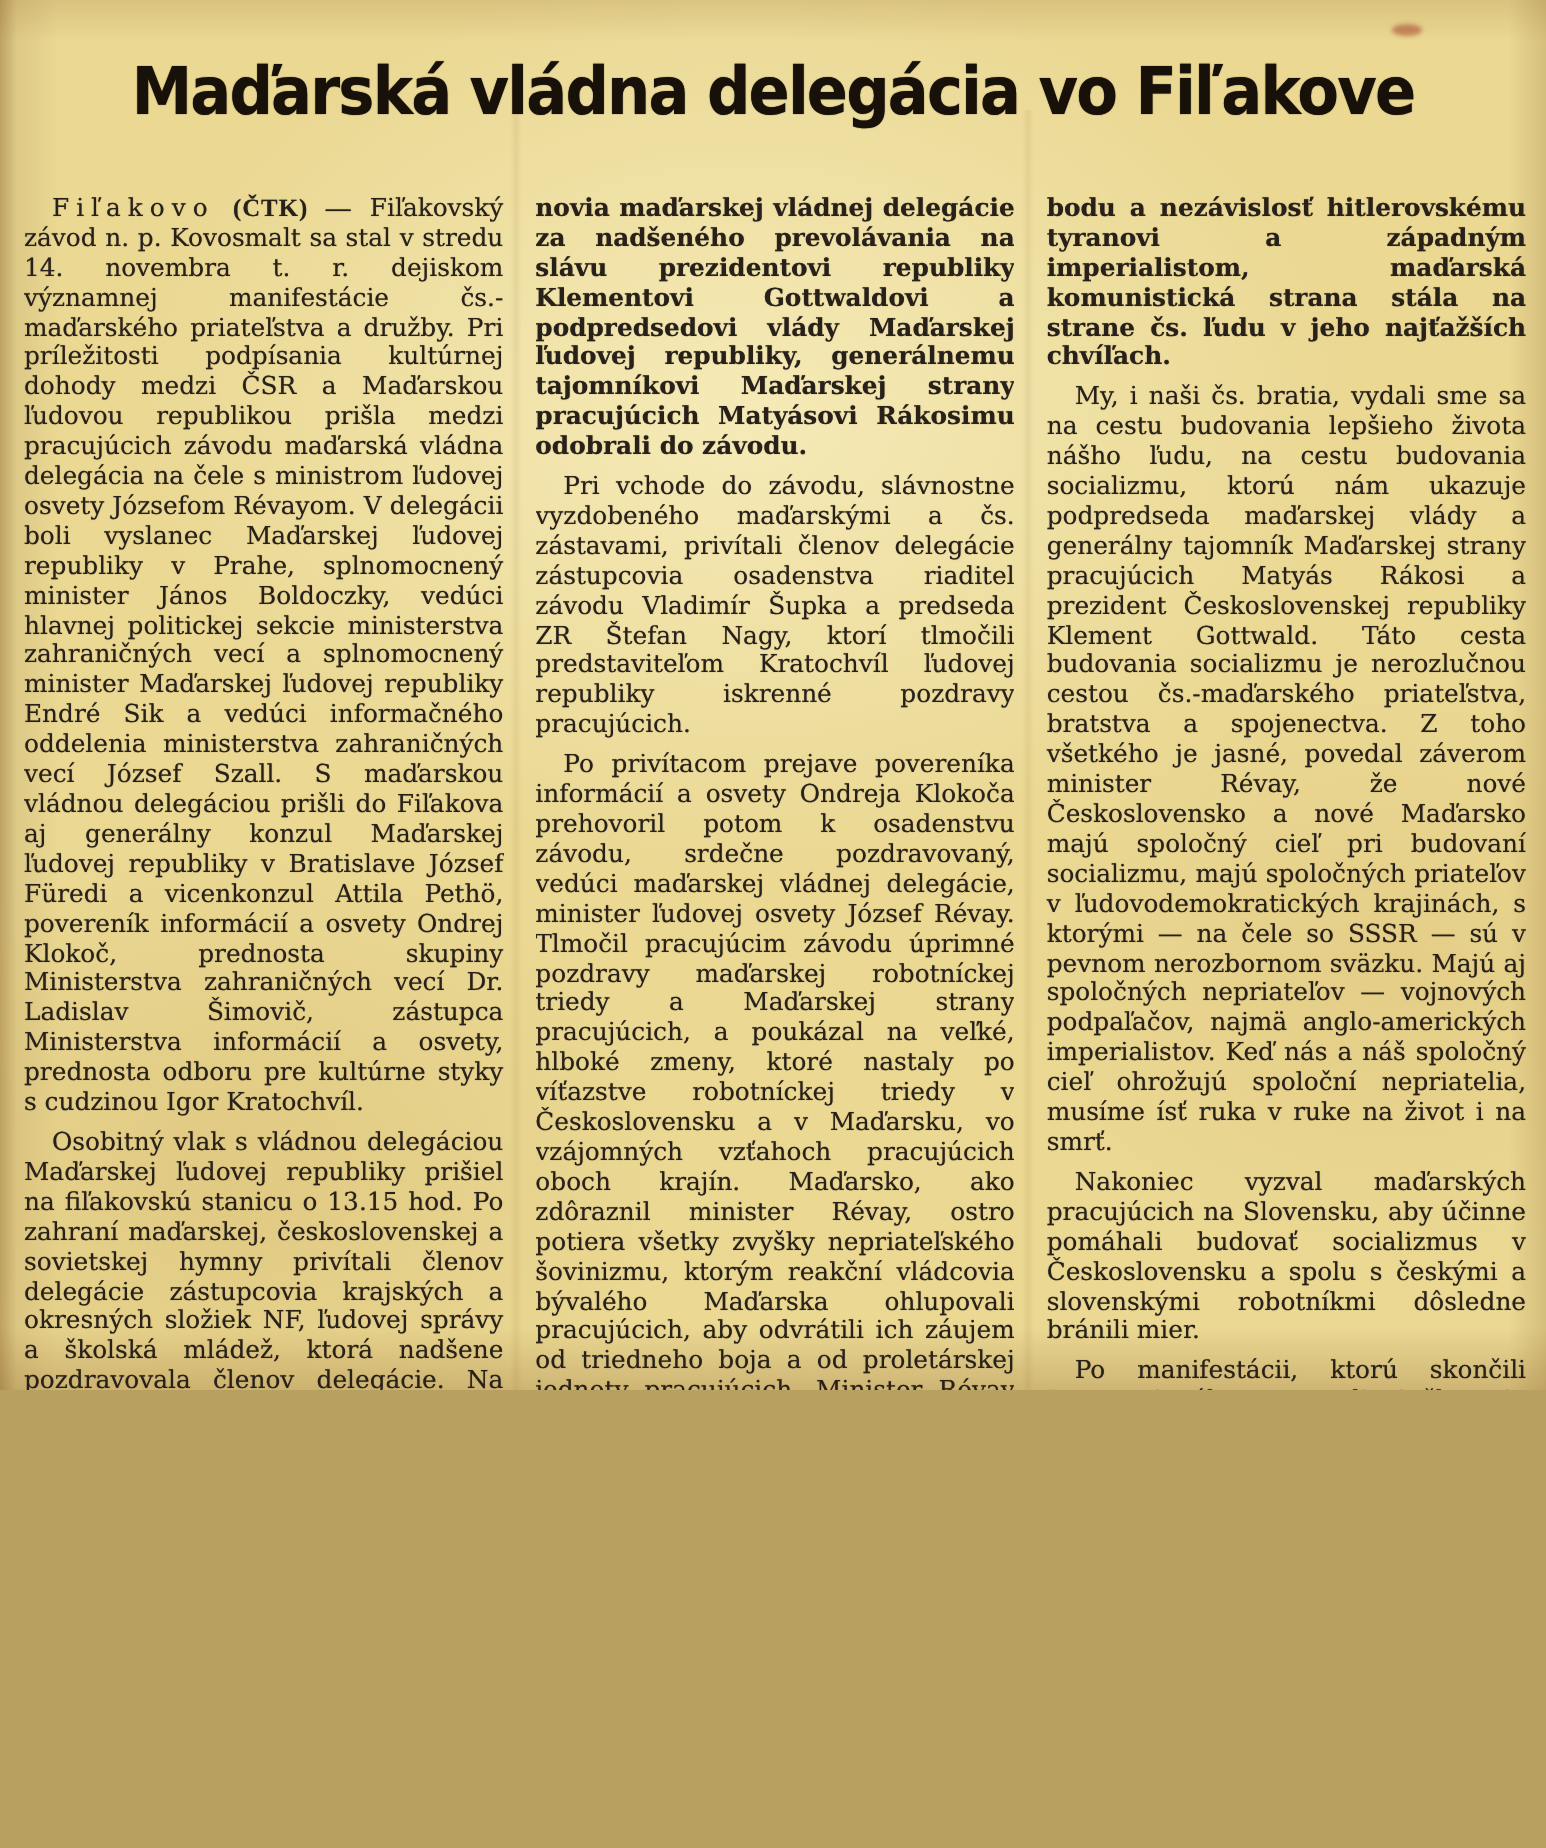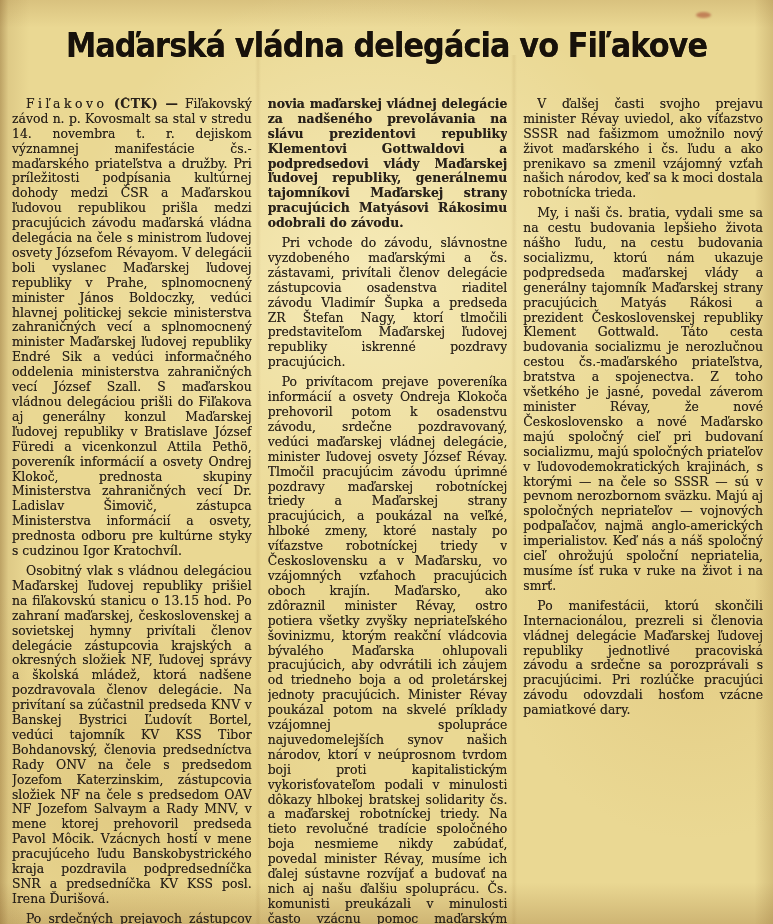--- a/index.html
+++ b/index.html
@@ -7,21 +7,21 @@
     --ink:#28211a;
   }
   html,body{margin:0;padding:0;}
   body{
     width:773px;height:924px;overflow:hidden;
     font-family:"DejaVu Serif", serif;
     background:#b8a160;
   }
   .paper{
     position:relative;
-    width:773px;height:924px;
+    width:773px;height:695px;
     overflow:hidden;
     color:var(--ink);
     background-color:var(--paper);
     background-image:
       radial-gradient(ellipse 55% 45% at 48% 30%, rgba(255,249,214,.55), rgba(255,249,214,0) 72%),
       radial-gradient(ellipse 40% 35% at 15% 85%, rgba(190,150,70,.22), transparent 70%),
       radial-gradient(ellipse 35% 30% at 90% 70%, rgba(205,165,85,.20), transparent 70%),
       linear-gradient(90deg, rgba(115,75,25,.38) 0, rgba(115,75,25,.10) 1.1%, rgba(115,75,25,0) 3.8%),
       linear-gradient(270deg, rgba(125,85,30,.20) 0, rgba(125,85,30,0) 2.4%),
       linear-gradient(0deg, rgba(135,90,35,.28) 0, rgba(135,90,35,0) 4.5%),
@@ -73,21 +73,21 @@
   }
   .col p{
     margin:0 0 5px 0;
     text-indent:14px;
   }
   .col p.noindent{text-indent:0;font-weight:bold;}
   .dateline{
     letter-spacing:3.5px;
     font-weight:normal;
   }
-  .agency{font-weight:bold;letter-spacing:.5px;}
+  .agency{font-weight:bold;letter-spacing:.5px;font-family:Liberation Serif, serif;}
 </style>
 </head>
 <body>
 
 <div class="paper">
 
   <div class="stain"></div>
   <div class="crease c1"></div>
   <div class="crease c2"></div>
 
@@ -96,24 +96,25 @@
   <div class="columns">
 
     <div class="col">
       <p><span class="dateline">Fiľakovo</span> <span class="agency">(ČTK) —</span> <span>Fiľakovský závod n. p. Kovosmalt sa stal v stredu 14. novembra t. r. dejiskom významnej manifestácie čs.-maďarského priateľstva a družby. Pri príležitosti podpísania kultúrnej dohody medzi ČSR a Maďarskou ľudovou republikou prišla medzi pracujúcich závodu maďarská vládna delegácia na čele s ministrom ľudovej osvety Józsefom Révayom. V delegácii boli vyslanec Maďarskej ľudovej republiky v Prahe, splnomocnený minister János Boldoczky, vedúci hlavnej politickej sekcie ministerstva zahraničných vecí a splnomocnený minister Maďarskej ľudovej republiky Endré Sik a vedúci informačného oddelenia ministerstva zahraničných vecí József Szall. S maďarskou vládnou delegáciou prišli do Fiľakova aj generálny konzul Maďarskej ľudovej republiky v Bratislave József Füredi a vicenkonzul Attila Pethö, povereník informácií a osvety Ondrej Klokoč, prednosta skupiny Ministerstva zahraničných vecí Dr. Ladislav Šimovič, zástupca Ministerstva informácií a osvety, prednosta odboru pre kultúrne styky s cudzinou Igor Kratochvíl.</span></p>
       <p>Osobitný vlak s vládnou delegáciou Maďarskej ľudovej republiky prišiel na fiľakovskú stanicu o 13.15 hod. Po zahraní maďarskej, československej a sovietskej hymny privítali členov delegácie zástupcovia krajských a okresných složiek NF, ľudovej správy a školská mládež, ktorá nadšene pozdravovala členov delegácie. Na privítaní sa zúčastnil predseda KNV v Banskej Bystrici Ľudovít Bortel, vedúci tajomník KV KSS Tibor Bohdanovský, členovia predsedníctva Rady ONV na čele s predsedom Jozefom Katerzinskim, zástupcovia složiek NF na čele s predsedom OAV NF Jozefom Salvaym a Rady MNV, v mene ktorej prehovoril predseda Pavol Môcik. Vzácnych hostí v mene pracujúceho ľudu Banskobystrického kraja pozdravila podpredsedníčka SNR a predsedníčka KV KSS posl. Irena Ďurišová.</p>
       <p>Po srdečných prejavoch zástupcov okresných a miestnych složiek, ktoré odznely v maďarskej reči, sa čle-</p>
     </div>
 
     <div class="col">
       <p class="noindent">novia maďarskej vládnej delegácie za nadšeného prevolávania na slávu prezidentovi republiky Klementovi Gottwaldovi a podpredsedovi vlády Maďarskej ľudovej republiky, generálnemu tajomníkovi Maďarskej strany pracujúcich Matyásovi Rákosimu odobrali do závodu.</p>
-      <p>Pri vchode do závodu, slávnostne vyzdobeného maďarskými a čs. zástavami, privítali členov delegácie zástupcovia osadenstva riaditeľ závodu Vladimír Šupka a predseda ZR Štefan Nagy, ktorí tlmočili predstaviteľom Maďarskej ľudovej republiky iskrenné pozdravy pracujúcich.</p>
+      <p>Pri vchode do závodu, slávnostne vyzdobeného maďarskými a čs. zástavami, privítali členov delegácie zástupcovia osadenstva riaditeľ závodu Vladimír Šupka a predseda ZR Štefan Nagy, ktorí tlmočili predstaviteľom Kratochvíl ľudovej republiky iskrenné pozdravy pracujúcich.</p>
       <p>Po privítacom prejave povereníka informácií a osvety Ondreja Klokoča prehovoril potom k osadenstvu závodu, srdečne pozdravovaný, vedúci maďarskej vládnej delegácie, minister ľudovej osvety József Révay. Tlmočil pracujúcim závodu úprimné pozdravy maďarskej robotníckej triedy a Maďarskej strany pracujúcich, a poukázal na veľké, hlboké zmeny, ktoré nastaly po víťazstve robotníckej triedy v Československu a v Maďarsku, vo vzájomných vzťahoch pracujúcich oboch krajín. Maďarsko, ako zdôraznil minister Révay, ostro potiera všetky zvyšky nepriateľského šovinizmu, ktorým reakční vládcovia bývalého Maďarska ohlupovali pracujúcich, aby odvrátili ich záujem od triedneho boja a od proletárskej jednoty pracujúcich. Minister Révay poukázal potom na skvelé príklady vzájomnej spolupráce najuvedomelejších synov našich národov, ktorí v neúprosnom tvrdom boji proti kapitalistickým vykorisťovateľom podali v minulosti dôkazy hlbokej bratskej solidarity čs. a maďarskej robotníckej triedy. Na tieto revolučné tradície spoločného boja nesmieme nikdy zabúdať, povedal minister Révay, musíme ich ďalej sústavne rozvíjať a budovať na nich aj našu ďalšiu spoluprácu. Čs. komunisti preukázali v minulosti často vzácnu pomoc maďarským súdruhom v boji proti teroru horthyovského režimu a robotnícka trieda na Slovensku vychovala nejedného ozajstného maďarského vlastenca. V roku 1938, keď zradná buržoázia zapredávala čs. slo-</p>
     </div>
 
     <div class="col">
-      <p>V ďalšej časti svojho prejavu minister Révay uviedol, ako víťazstvo SSSR nad fašizmom umožnilo nový život maďarského i čs. ľudu a ako prenikavo sa zmenil vzájomný vzťah našich národov, keď sa k moci dostala robotnícka trieda.</p>
+      <p class="noindent">bodu a nezávislosť hitlerovskému tyranovi a západným imperialistom, maďarská komunistická strana stála na strane čs. ľudu v jeho najťažších chvíľach.</p>
       <p>My, i naši čs. bratia, vydali sme sa na cestu budovania lepšieho života nášho ľudu, na cestu budovania socializmu, ktorú nám ukazuje podpredseda maďarskej vlády a generálny tajomník Maďarskej strany pracujúcich Matyás Rákosi a prezident Československej republiky Klement Gottwald. Táto cesta budovania socializmu je nerozlučnou cestou čs.-maďarského priateľstva, bratstva a spojenectva. Z toho všetkého je jasné, povedal záverom minister Révay, že nové Československo a nové Maďarsko majú spoločný cieľ pri budovaní socializmu, majú spoločných priateľov v ľudovodemokratických krajinách, s ktorými — na čele so SSSR — sú v pevnom nerozbornom sväzku. Majú aj spoločných nepriateľov — vojnových podpaľačov, najmä anglo-amerických imperialistov. Keď nás a náš spoločný cieľ ohrožujú spoloční nepriatelia, musíme ísť ruka v ruke na život i na smrť.</p>
+      <p>Nakoniec vyzval maďarských pracujúcich na Slovensku, aby účinne pomáhali budovať socializmus v Československu a spolu s českými a slovenskými robotníkmi dôsledne bránili mier.</p>
       <p>Po manifestácii, ktorú skončili Internacionálou, prezreli si členovia vládnej delegácie Maďarskej ľudovej republiky jednotlivé pracoviská závodu a srdečne sa porozprávali s pracujúcimi. Pri rozlúčke pracujúci závodu odovzdali hosťom vzácne pamiatkové dary.</p>
     </div>
 
   </div>
 </div>
 
 </body></html>

